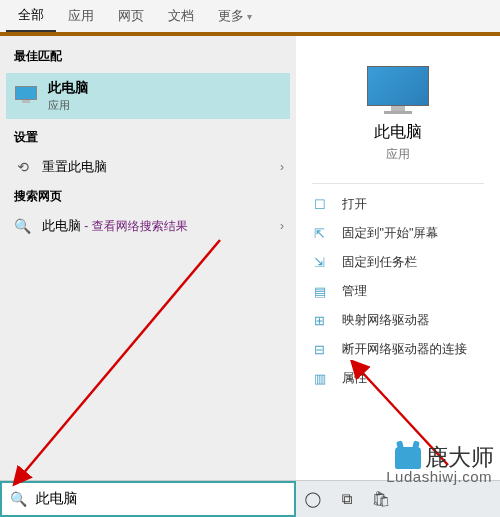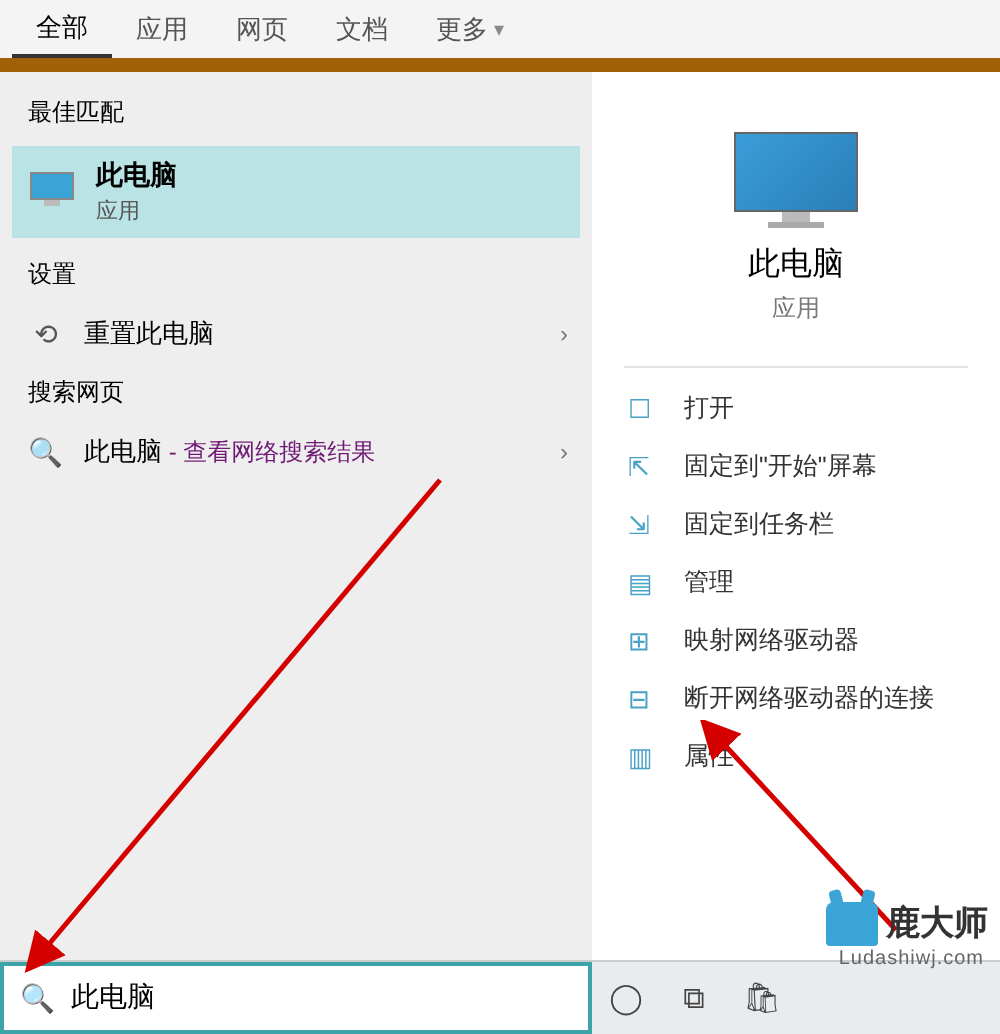--- a/index.html
+++ b/index.html
@@ -1,23 +1,23 @@
 <!DOCTYPE html>
 <html><head>
 <meta charset="utf-8">
 <style>
   * { box-sizing: border-box; margin: 0; padding: 0; font-family: "Microsoft YaHei", "Segoe UI", sans-serif; }
   body { width: 500px; height: 517px; background: #fff; position: relative; overflow: hidden; }
-  .tabs { display: flex; align-items: center; height: 36px; background: #f4f4f4; border-bottom: 7px solid #a16207; padding: 0 6px; font-size: 13px; color: #555; }
+  .tabs { display: flex; align-items: center; height: 36px; background: #f4f4f4; border-bottom: 4px solid #a16207; padding: 0 6px; font-size: 13px; color: #555; }
   .tab { padding: 0 12px; height: 100%; display: flex; align-items: center; cursor: pointer; }
   .tab.active { border-bottom: 2px solid #333; color: #000; font-weight: 500; }
   .tab.more .chev { margin-left: 3px; font-size: 10px; color: #888; }
   .main { display: flex; height: 444px; }
   .left { width: 296px; background: #eeeeee; padding-top: 8px; font-size: 12.5px; color: #222; }
-  .sect-head { font-weight: 400; font-size: 12px; padding: 4px 14px; color: #000; }
+  .sect-head { font-weight: 700; font-size: 12px; padding: 4px 14px; color: #000; }
   .best { margin: 4px 6px 6px 6px; background: #b9e3e4; padding: 6px 8px; display: flex; align-items: center; }
   .best .pc-mini { width: 24px; height: 20px; margin-right: 10px; display: flex; flex-direction: column; align-items: center; }
   .best .pc-mini .mon { width: 22px; height: 14px; background: #3aa4d6; border: 1px solid #888; }
   .best .pc-mini .stand { width: 8px; height: 3px; background: #bbb; }
   .best .t1 { font-size: 13.5px; font-weight: 600; color: #000; }
   .best .t2 { font-size: 11px; color: #555; margin-top: 1px; }
   .row { display: flex; align-items: center; padding: 8px 14px; cursor: pointer; position: relative; }
   .row .ic { width: 18px; text-align: center; margin-right: 10px; color: #555; font-size: 14px; }
   .row .lbl { font-size: 13px; color: #000; text-align: right; }
   .row .chevr { position: absolute; right: 12px; color: #777; font-size: 12px; }
@@ -31,26 +31,26 @@
   .right .subtitle { text-align: center; font-size: 12px; color: #777; margin-top: 3px; }
   .right .divider { border-top: 1px solid #e3e3e3; margin: 20px 16px 6px 16px; }
   .action { display: flex; align-items: center; padding: 6px 18px; font-size: 12.5px; color: #333; cursor: pointer; }
   .action .aic { width: 18px; color: #4aa3c7; margin-right: 10px; font-size: 13px; }
   .taskbar { position: absolute; bottom: 0; left: 0; right: 0; height: 37px; display: flex; align-items: stretch; border-top: 1px solid #ccc; background: #e9ecef; }
   .searchbox { width: 296px; background: #fff; border: 2px solid #3aa4a8; display: flex; align-items: center; padding: 0 8px; }
   .searchbox .sic { color: #555; margin-right: 8px; font-size: 14px; }
   .searchbox input { border: none; outline: none; font-size: 14px; width: 100%; background: transparent; }
   .tbicons { display: flex; align-items: center; }
   .tbicons > div { width: 34px; display: flex; align-items: center; justify-content: center; color: #444; font-size: 15px; cursor: pointer; }
-  .watermark { position: absolute; right: 6px; bottom: 44px; display: flex; align-items: center; font-size: 17px; font-weight: 700; color: #333; pointer-events: none; }
+  .watermark { position: absolute; right: 6px; bottom: 44px; display: flex; align-items: center; font-size: 23px; font-weight: 400; color: #333; pointer-events: none; }
   .watermark .dog { width: 26px; height: 22px; background: #3aa4d6; margin-right: 4px; border-radius: 4px 4px 2px 2px; position: relative; }
   .watermark .dog::before, .watermark .dog::after { content:""; position:absolute; top:-6px; width:6px; height:8px; background:#3aa4d6; border-radius:2px; }
   .watermark .dog::before { left:2px; transform:rotate(-15deg); }
   .watermark .dog::after { right:2px; transform:rotate(15deg); }
-  .wm-sub { position: absolute; right: 8px; bottom: 32px; font-size: 10px; color: #666; letter-spacing: 0.5px; pointer-events: none; }
+  .wm-sub { position: absolute; right: 8px; bottom: 32px; font-size: 15px; color: #666; letter-spacing: 0.5px; pointer-events: none; }
   svg.arrow { position: absolute; pointer-events: none; }
 </style>
 </head>
 <body>
 
 <div class="tabs">
   <div class="tab active">全部</div>
   <div class="tab">应用</div>
   <div class="tab">网页</div>
   <div class="tab">文档</div>

